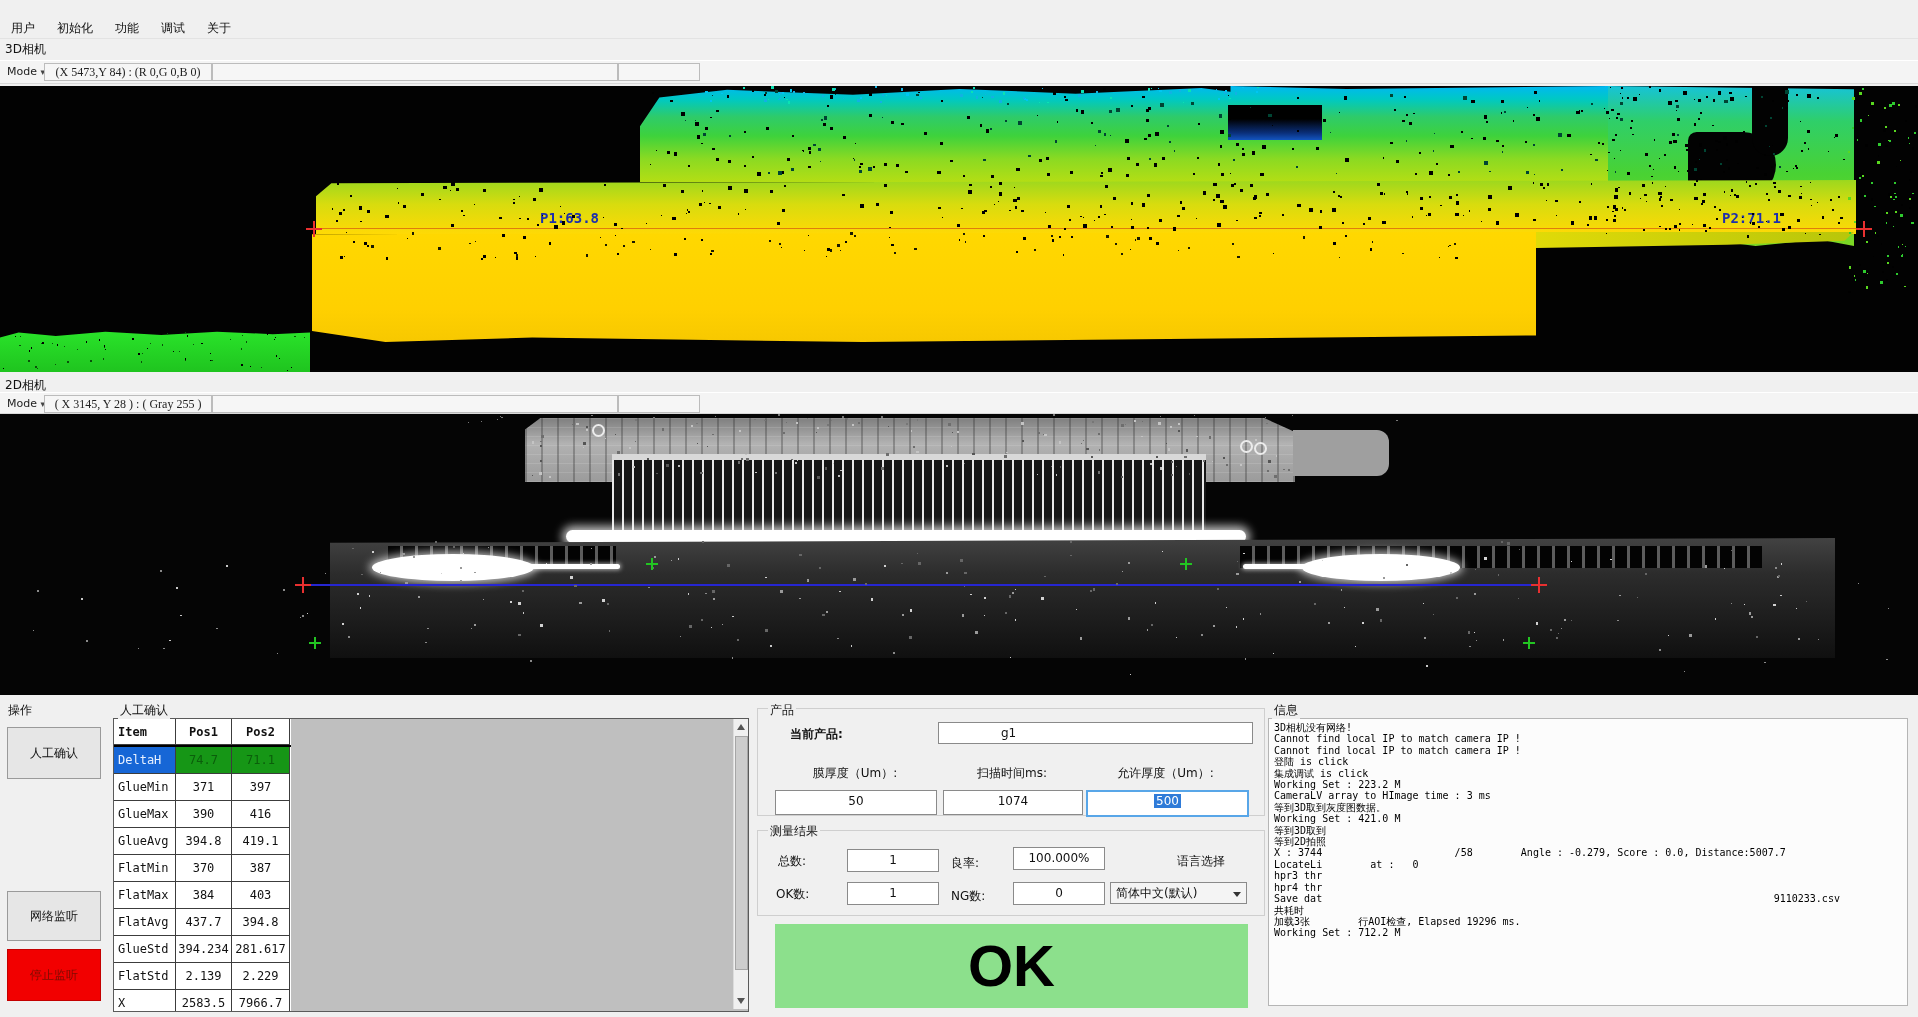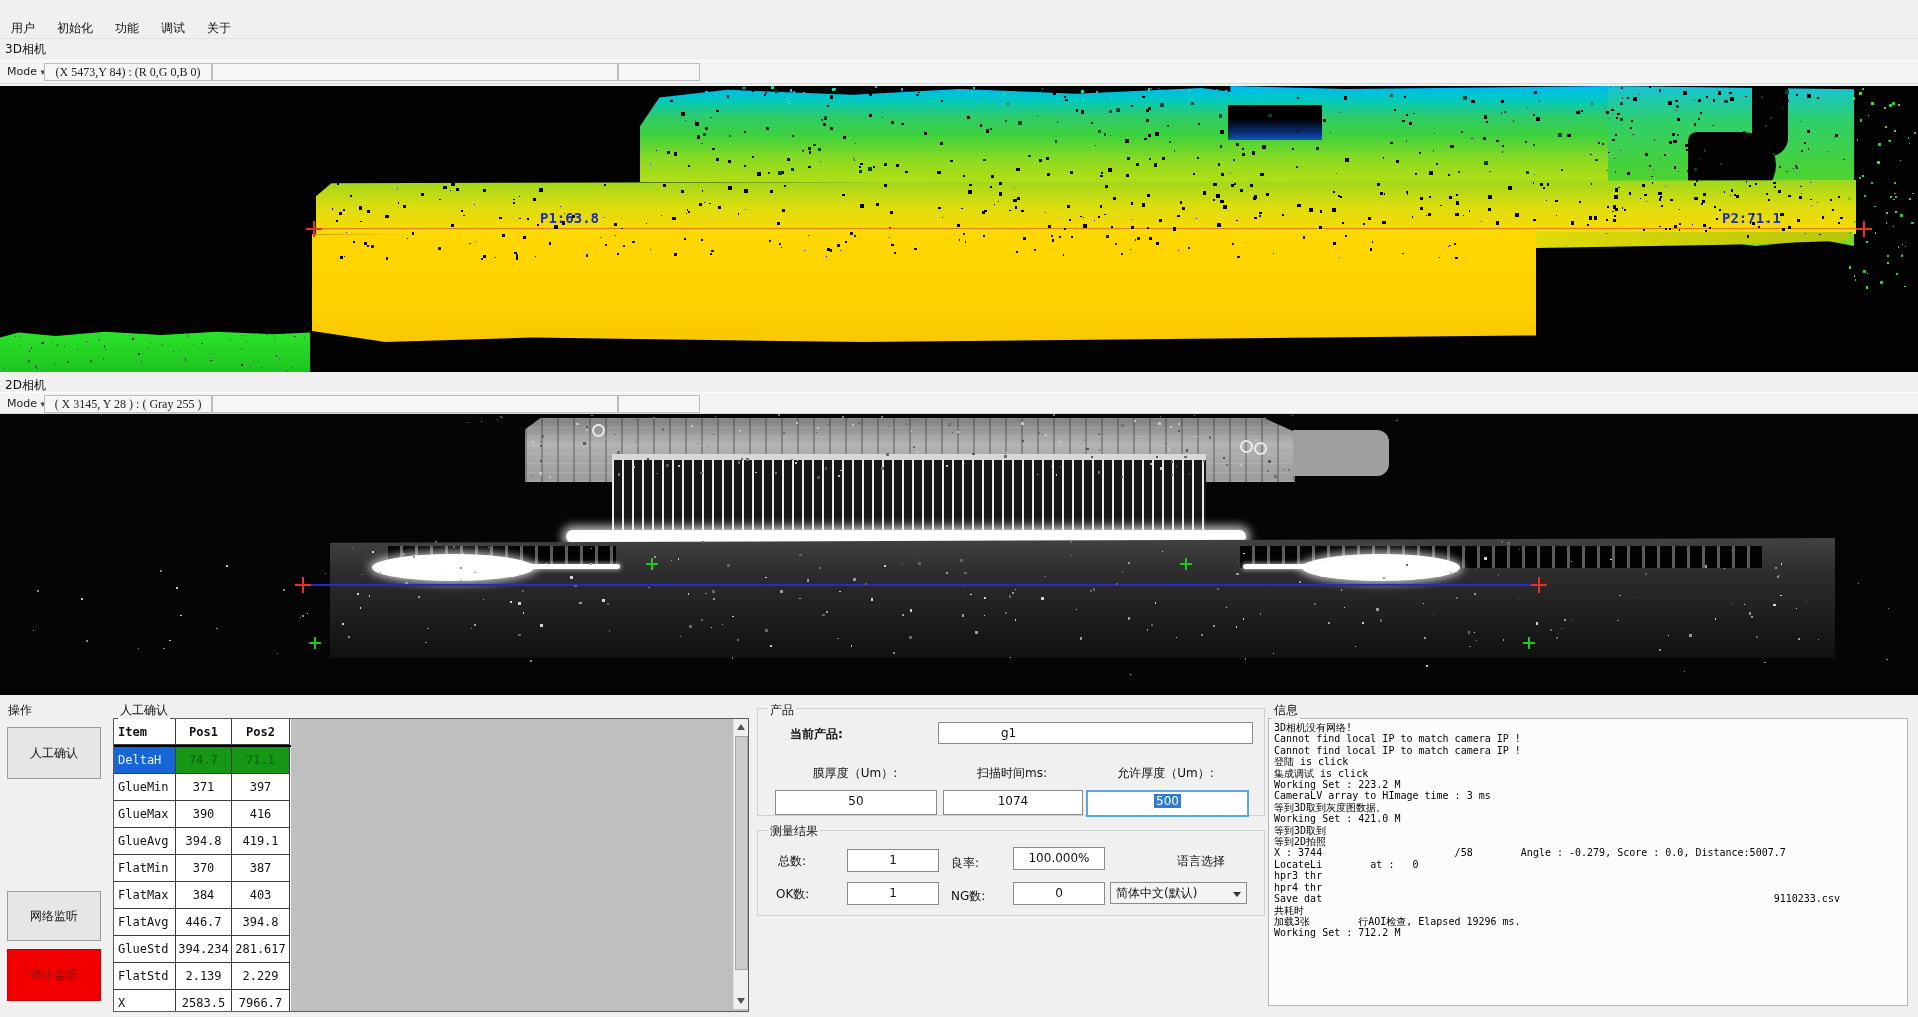--- a/index.html
+++ b/index.html
@@ -1526,21 +1526,21 @@
               <div class="cell c1">370</div>
               <div class="cell c2">387</div>
             </div>
             <div class="grow">
               <div class="cell c0">FlatMax</div>
               <div class="cell c1">384</div>
               <div class="cell c2">403</div>
             </div>
             <div class="grow">
               <div class="cell c0">FlatAvg</div>
-              <div class="cell c1">446.7</div>
+              <div class="cell c1">437.7</div>
               <div class="cell c2">394.8</div>
             </div>
             <div class="grow">
               <div class="cell c0">GlueStd</div>
               <div class="cell c1">394.234</div>
               <div class="cell c2">281.617</div>
             </div>
             <div class="grow">
               <div class="cell c0">FlatStd</div>
               <div class="cell c1">2.139</div>
@@ -1579,20 +1579,21 @@
     <div class="tbox" style="left:1013px;top:152px;width:90px;height:21px;">100.000%</div>
     <div class="flabel ctr" style="left:1146px;top:158px;width:110px;">语言选择</div>
     <div class="flabel" style="left:776px;top:191px;">OK数:</div>
     <div class="tbox" style="left:847px;top:187px;width:90px;height:21px;">1</div>
     <div class="flabel" style="left:951px;top:193px;">NG数:</div>
     <div class="tbox" style="left:1013px;top:187px;width:90px;height:21px;">0</div>
     <div id="combo">
       <span>简体中文(默认)</span>
       <span class="chevron"></span>
     </div>
+    <div id="banner">OK</div>
 
     <div class="grp-label" style="left:1272px;">信息</div>
     <div id="log">
         <div class="log-line">3D相机没有网络!</div>
         <div class="log-line">Cannot find local IP to match camera IP !</div>
         <div class="log-line">Cannot find local IP to match camera IP !</div>
         <div class="log-line">登陆 is click</div>
         <div class="log-line">集成调试 is click</div>
         <div class="log-line">Working Set : 223.2 M</div>
         <div class="log-line">CameraLV array to HImage time : 3 ms</div>

